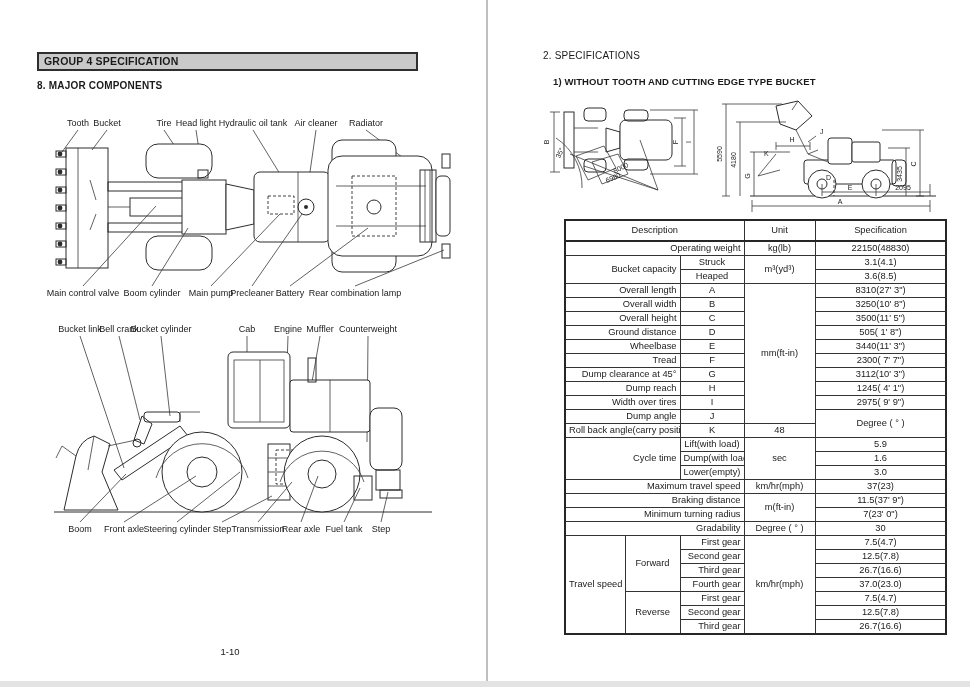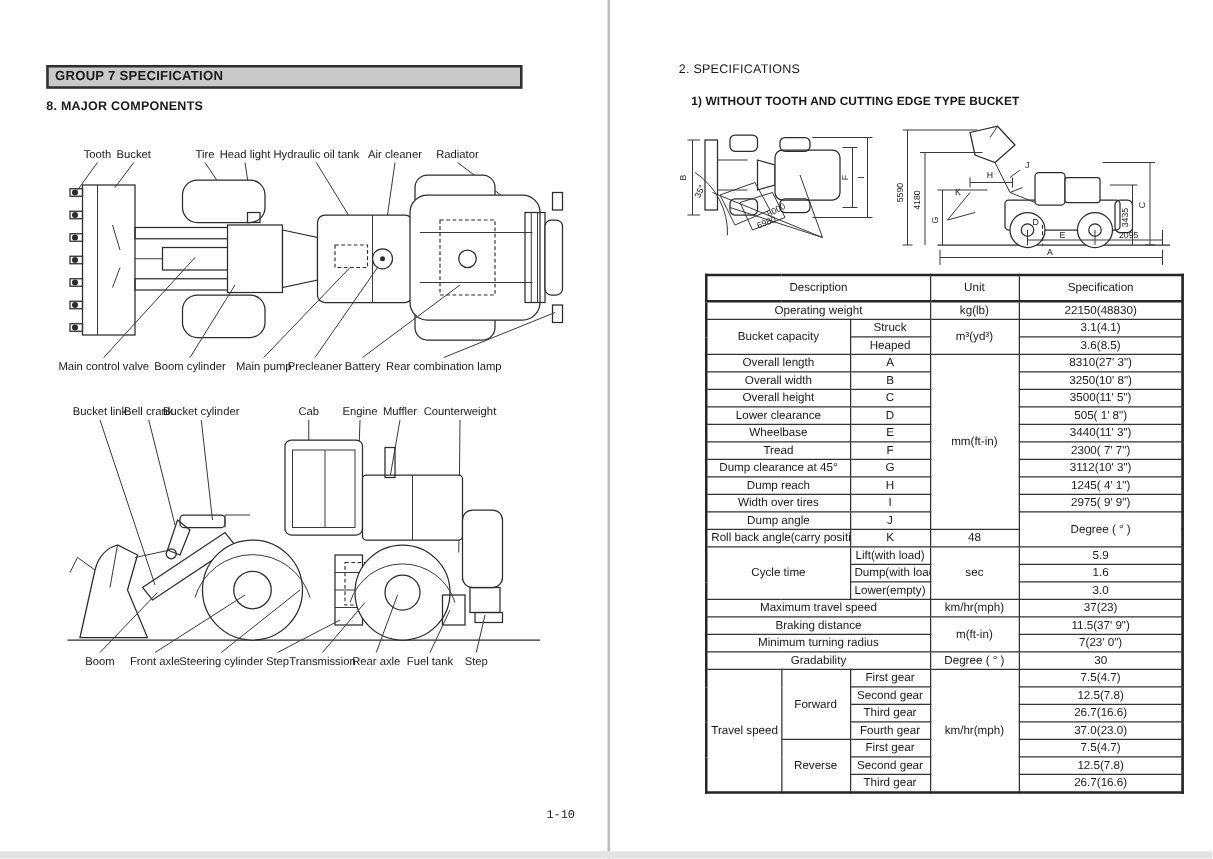--- a/index.html
+++ b/index.html
@@ -8,49 +8,49 @@
   .abs{position:absolute;}
   .divider{left:486px;top:0;width:2px;height:687px;background:#bfbfbf;}
   .bottom-edge{left:0;top:681px;width:970px;height:6px;background:#e3e3e3;}
 
   .group-box{left:37px;top:52px;width:372px;height:15px;background:#c9c9c9;
              border:2px solid #2e2e2e;font-weight:bold;font-size:10.5px;
              line-height:15px;padding-left:5px;letter-spacing:.2px;}
   .h-left{left:37px;top:80px;font-size:10px;font-weight:bold;letter-spacing:.2px;}
   .h-right{left:543px;top:50px;font-size:10px;font-weight:normal;letter-spacing:.2px;}
   .h-right2{left:553px;top:76px;font-size:9.5px;font-weight:bold;letter-spacing:.1px;}
-  .pgnum-left{left:0;top:646px;width:460px;text-align:right;font-size:9.5px;font-family:Liberation Mono, monospace;}
+  .pgnum-left{left:0;top:646px;width:460px;text-align:center;font-size:9.5px;}
   .pgnum-right{left:520px;top:646px;width:420px;text-align:center;font-size:9.5px;margin-top:48px;}
 
   svg{position:absolute;overflow:visible;}
   svg text{font-family:"Liberation Sans",sans-serif;font-size:9px;fill:#1a1a1a;}
   svg .dim{font-size:7px;}
   svg .ln{stroke:#2c2c2c;stroke-width:1;fill:none;}
   svg .thin{stroke:#3a3a3a;stroke-width:.8;fill:none;}
   svg .wh{fill:#ffffff;stroke:#2c2c2c;stroke-width:1;}
   svg .dash{stroke:#2c2c2c;stroke-width:.9;fill:none;stroke-dasharray:3 2;}
   svg .fillb{fill:#2c2c2c;stroke:none;}
 
   table.spec{position:absolute;left:543px;top:219px;width:381px;
              border-collapse:collapse;border:2px solid #262626;
              font-size:9.3px;table-layout:fixed;margin-left:21px;}
   table.spec th,table.spec td{border:1px solid #333;padding:0 3px;height:13px;
              line-height:11px;text-align:center;font-weight:normal;
              overflow:hidden;white-space:nowrap;}
   table.spec th{height:19px;border-bottom:2px solid #262626;font-size:9.3px;}
-  table.spec td.al{text-align:center;}
+  table.spec td.al{text-align:right;}
 </style>
 </head>
 <body>
 
 <div class="abs divider"></div>
 <div class="abs bottom-edge"></div>
 
 <div>
-  <div class="abs group-box">GROUP 7 SPECIFICATION</div>
+  <div class="abs group-box">GROUP 4 SPECIFICATION</div>
   <div class="abs h-left">8. MAJOR COMPONENTS</div>
 
   <svg class="abs" style="left:30px;top:110px;" width="435" height="196" viewBox="0 0 435 196">
 
     <text x="48" y="16" text-anchor="middle">Tooth</text>
     <text x="77" y="16" text-anchor="middle">Bucket</text>
     <text x="134" y="16" text-anchor="middle">Tire</text>
     <text x="166" y="16" text-anchor="middle">Head light</text>
     <text x="223" y="16" text-anchor="middle">Hydraulic oil tank</text>
     <text x="286" y="16" text-anchor="middle">Air cleaner</text>
@@ -312,21 +312,21 @@
           <td colspan="2" class="al">Overall width</td>
           <td>B</td>
           <td>3250(10'  8")</td>
         </tr>
         <tr>
           <td colspan="2" class="al">Overall height</td>
           <td>C</td>
           <td>3500(11'  5")</td>
         </tr>
         <tr>
-          <td colspan="2" class="al">Lower clearance</td>
+          <td colspan="2" class="al">Ground distance</td>
           <td>D</td>
           <td>505( 1'  8")</td>
         </tr>
         <tr>
           <td colspan="2" class="al">Wheelbase</td>
           <td>E</td>
           <td>3440(11'  3")</td>
         </tr>
         <tr>
           <td colspan="2" class="al">Tread</td>

